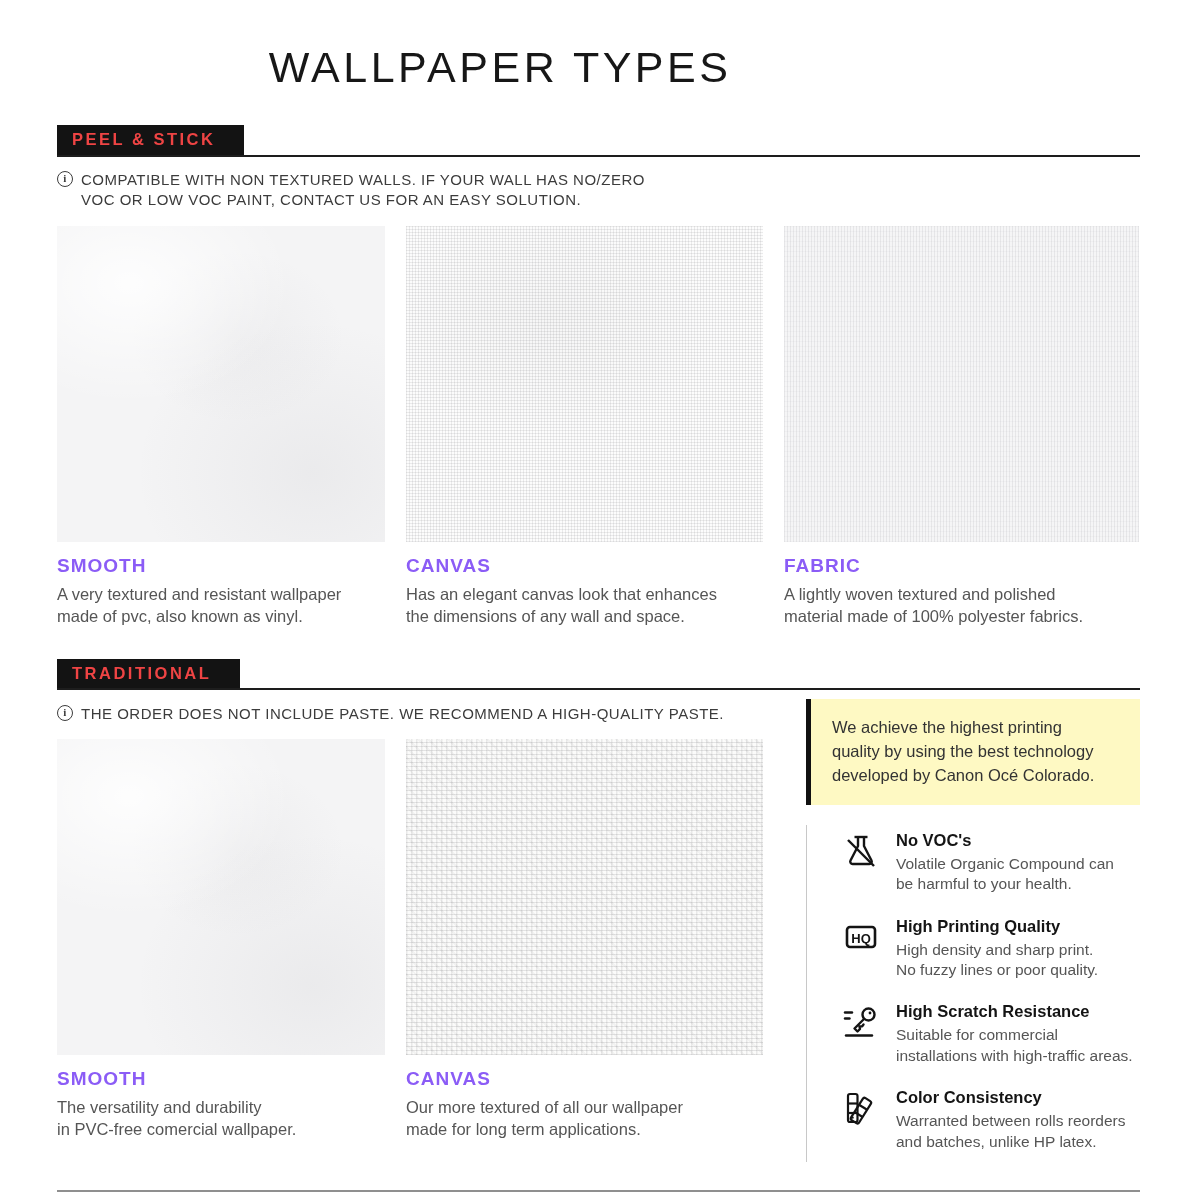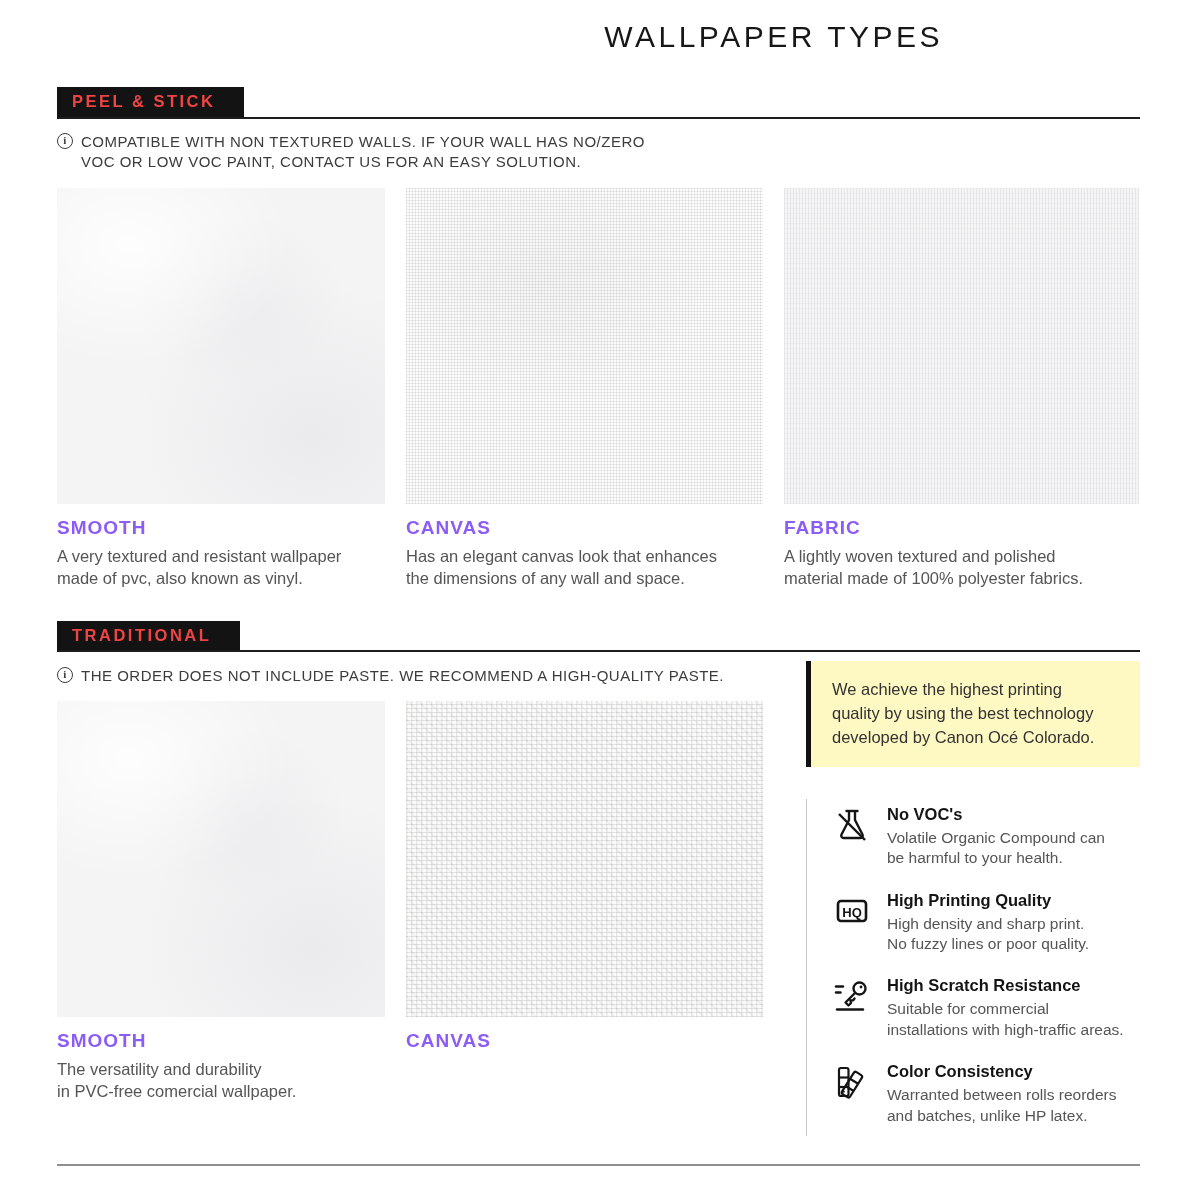--- a/index.html
+++ b/index.html
@@ -7,24 +7,24 @@
   body {
     width: 1200px; height: 1200px;
     font-family: "Liberation Sans", sans-serif;
     color: #222;
     overflow: hidden;
   }
   .content { padding: 0 60px 0 57px; }
 
   
   .page-title {
-    margin-top: 20px;
+    margin-top: 43px;
     width: 886px;
-    text-align: right;
-    font-size: 30px;
+    text-align: center;
+    font-size: 43px;
     font-weight: 400;
     letter-spacing: 3.5px;
     color: #171717;
   }
 
   
   .section-header {
     border-bottom: 2px solid #1d1d1d;
     line-height: 0;
   }
@@ -158,23 +158,23 @@
   .quote-box {
     flex: 1;
     background: #fef9c3;
     padding: 17px 12px 17px 21px;
     font-size: 16.5px;
     color: #333;
     line-height: 1.44;
     white-space: pre-line;
   }
   .features {
-    margin-top: 32px;
+    margin-top: 20px;
     border-left: 1px solid #c8c8c8;
-    padding: 6px 0 10px 25px;
+    padding: 6px 0 10px 34px;
     display: flex;
     flex-direction: column;
     gap: 22px;
   }
   .feature { display: flex; gap: 15px; }
   .feature-icon { flex: 0 0 40px; width: 40px; height: 40px; }
   .feature-icon svg { width: 40px; height: 40px; display: block; }
   .feature-title {
     font-size: 16.5px;
     font-weight: 700;
@@ -254,20 +254,22 @@
       </div>
 
       <div class="caption-grid-2">
         <div>
           <div class="swatch-name">SMOOTH</div>
           <div class="swatch-desc">The versatility and durability
 in PVC-free comercial wallpaper.</div>
         </div>
         <div>
           <div class="swatch-name">CANVAS</div>
+          <div class="swatch-desc">Our more textured of all our wallpaper
+made for long term applications.</div>
         </div>
       </div>
     </div>
 
     <div class="sidebar">
 
       <div class="quote">
         <div class="quote-bar"></div>
         <div class="quote-box">We achieve the highest printing
 quality by using the best technology

